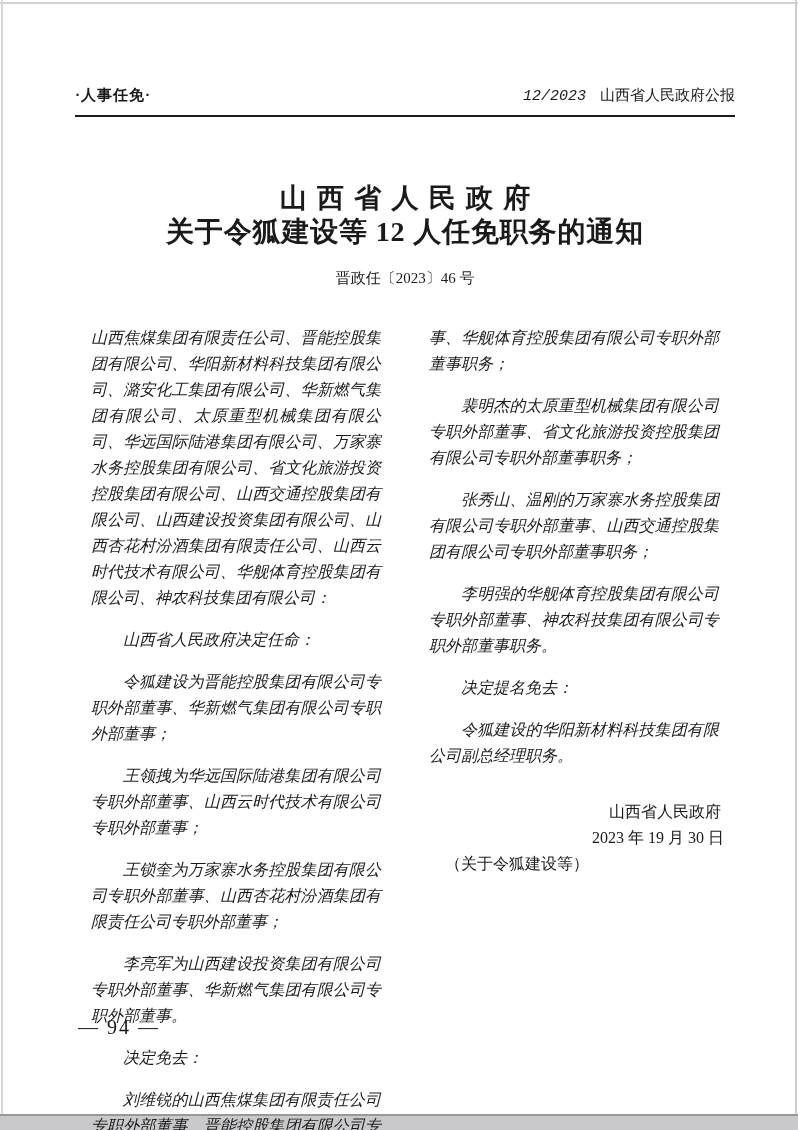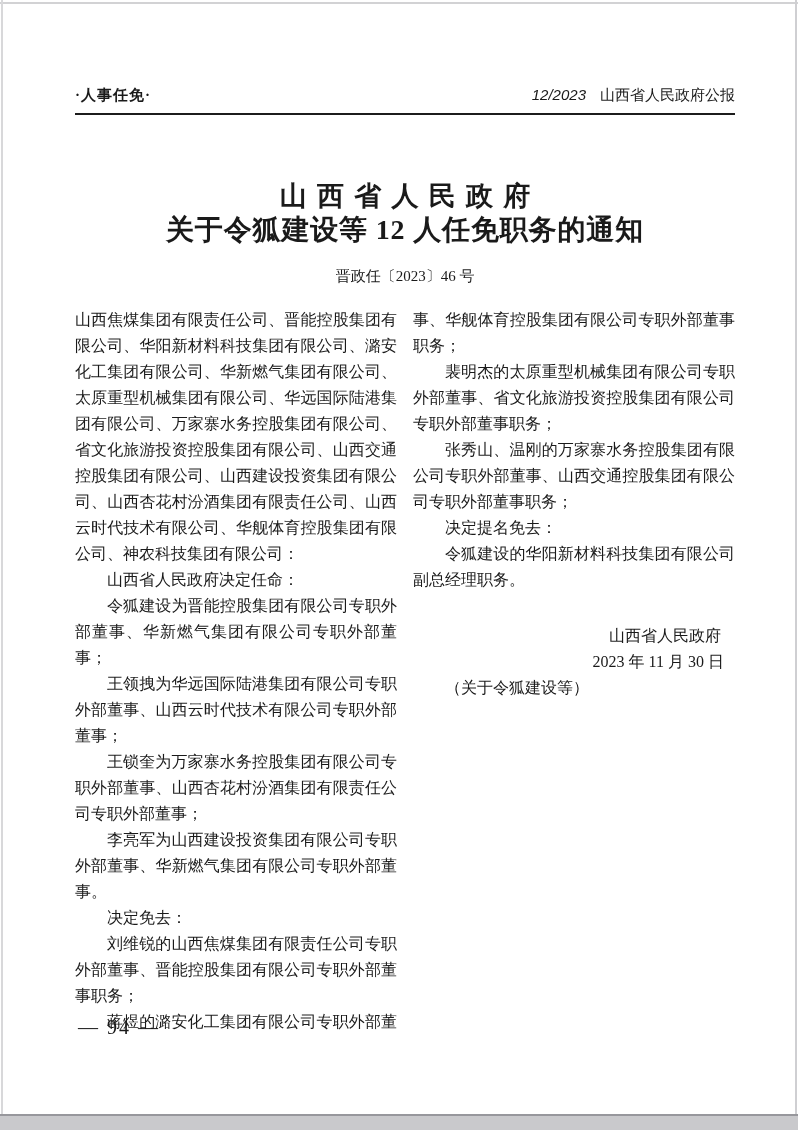--- a/index.html
+++ b/index.html
@@ -18,33 +18,33 @@
   .edge-right  { position:absolute; right:1px; top:0; bottom:0; width:2px; background:#cfcfd2; }
   .edge-bottom { position:absolute; left:0; right:0; bottom:0; height:14px;
                  background:#c9c9cc; border-top:2px solid #97979c; }
 
   .content { position:absolute; left:75px; top:84px; width:660px; }
 
   .pagehead { display:flex; justify-content:space-between; align-items:baseline;
               font-size:15px; line-height:22px; }
   .pagehead .left { font-weight:bold; letter-spacing:1px; }
   .pagehead .right { font-size:15px; }
-  .pagehead .issue { font-style:italic; margin-right:14px; font-family:Liberation Sans, sans-serif;margin-left:8px; }
+  .pagehead .issue { font-style:italic; margin-right:14px; font-family:Liberation Mono, monospace;margin-left:8px; }
   .head-rule { border:none; border-top:2.5px solid #1c1c1c; margin:7px 0 0 0; }
 
   .title1 { margin-top:64px; text-align:center; font-size:27px; line-height:34px;
             font-weight:bold; letter-spacing:0.38em; text-indent:0.38em; }
   .title2 { text-align:center; font-size:28px; line-height:34px;
             font-weight:bold; letter-spacing:0.03em; }
   .docnum { margin-top:18px; text-align:center; font-size:15px; line-height:22px; }
 
   .columns { margin-top:20px; display:flex; gap:16px; }
   .col { width:322px; font-size:16px; line-height:26px; text-align:justify;
          word-break:break-all; }
-  .col p { margin:0; }
+  .col p { margin:16px;font-style:italic; }
   .col p.indent { text-indent:2em; }
   .col p.stretch-last { text-align-last:justify; }
 
   .signature { margin-top:30px; font-size:16px; line-height:26px; }
   .signature .signer { text-align:right; padding-right:14px; }
   .signature .date   { text-align:right; padding-right:11px; }
   .signature .note   { text-indent:2em; }
 
   .footer { position:absolute; left:78px; top:1014px; font-size:20px; line-height:26px;
             letter-spacing:2px; }
@@ -83,26 +83,27 @@
           <p class="indent">李亮军为山西建设投资集团有限公司专职外部董事、华新燃气集团有限公司专职外部董事。</p>
           <p class="indent">决定免去：</p>
           <p class="indent">刘维锐的山西焦煤集团有限责任公司专职外部董事、晋能控股集团有限公司专职外部董事职务；</p>
           <p class="indent stretch-last">蒋煜的潞安化工集团有限公司专职外部董</p>
         </div>
       <div class="col">
         <div>
             <p class="">事、华舰体育控股集团有限公司专职外部董事职务；</p>
             <p class="indent">裴明杰的太原重型机械集团有限公司专职外部董事、省文化旅游投资控股集团有限公司专职外部董事职务；</p>
             <p class="indent">张秀山、温刚的万家寨水务控股集团有限公司专职外部董事、山西交通控股集团有限公司专职外部董事职务；</p>
+            <p class="indent">李明强的华舰体育控股集团有限公司专职外部董事、神农科技集团有限公司专职外部董事职务。</p>
             <p class="indent">决定提名免去：</p>
             <p class="indent">令狐建设的华阳新材料科技集团有限公司副总经理职务。</p>
           </div>
         <div class="signature">
           <div class="signer">山西省人民政府</div>
-          <div class="date">2023 年 11 月 30 日</div>
+          <div class="date">2023 年 19 月 30 日</div>
           <div class="note">（关于令狐建设等）</div>
         </div>
       </div>
     </div>
 
   </div>
 
   <div class="footer">— 94 —</div>
 
 </div>

